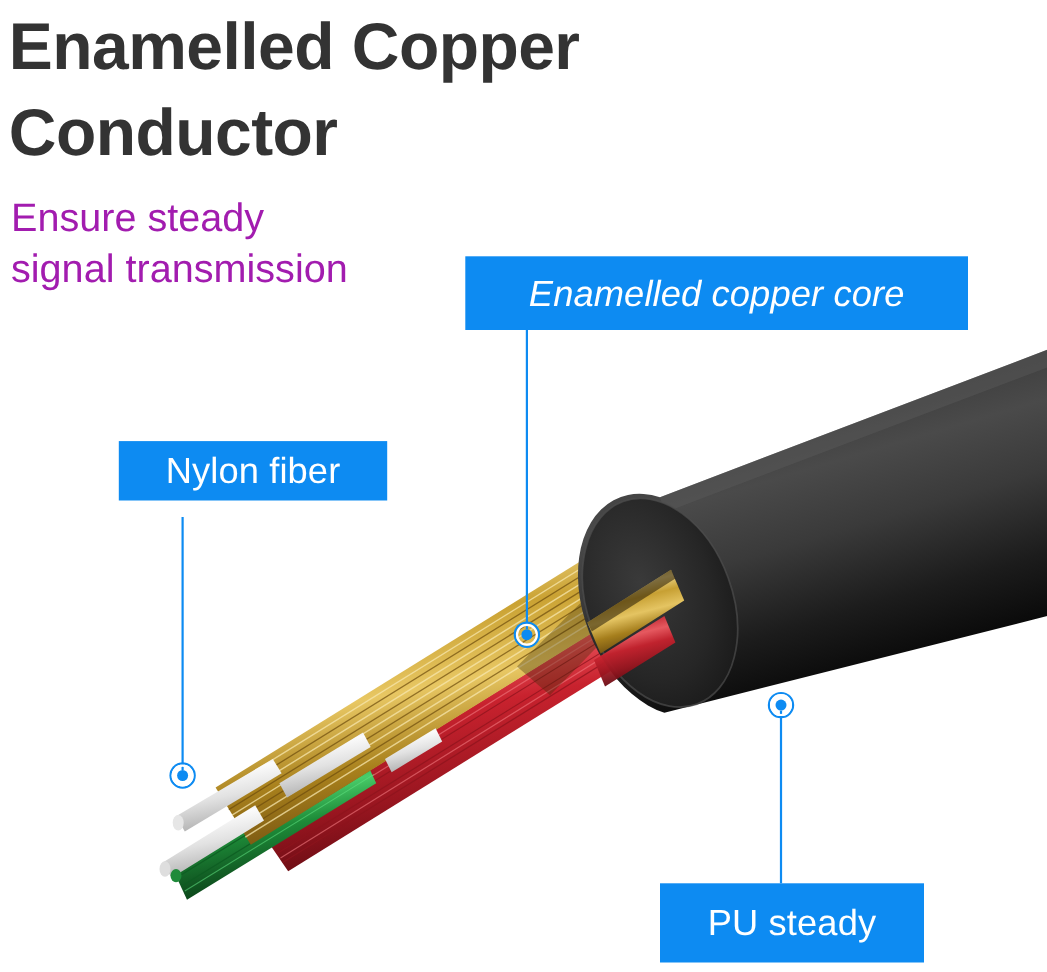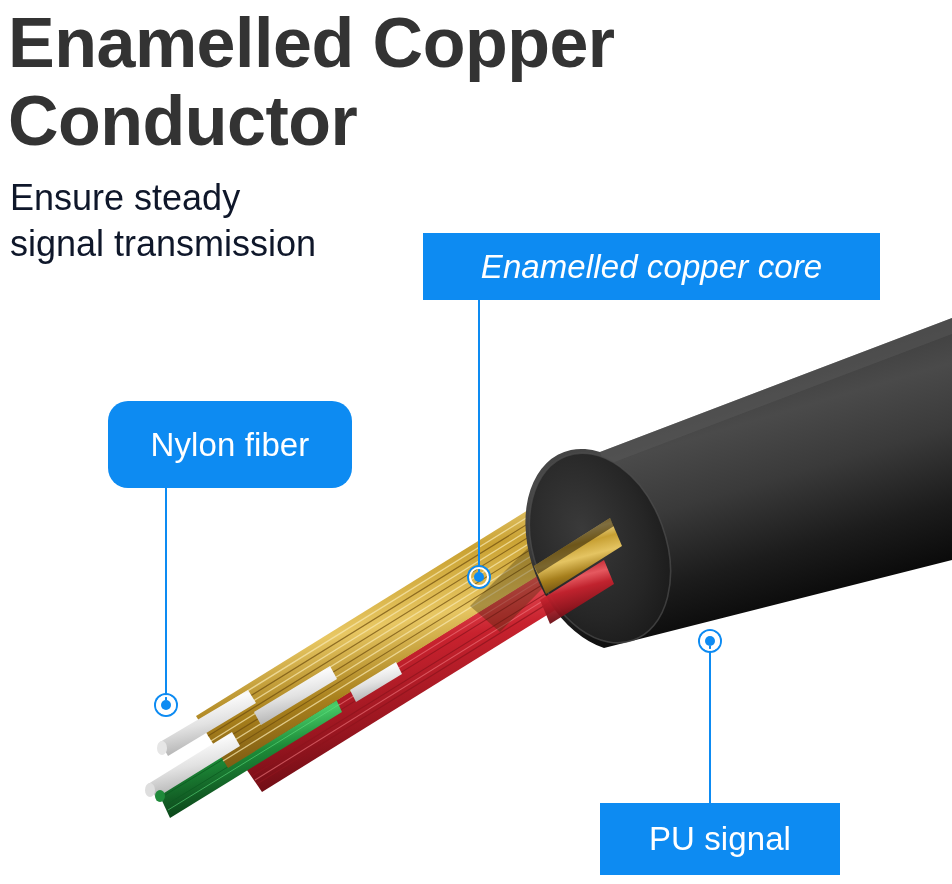--- a/index.html
+++ b/index.html
@@ -17,36 +17,36 @@
     background: #ffffff;
     overflow: hidden;
   }
 
   
   #title {
     position: absolute;
     left: 8px;
     top: 4px;
     width: 700px;
-    font-size: 70px;
+    font-size: 60px;
     line-height: 78px;
     font-weight: 600;
     letter-spacing: -0.5px;
     color: #333333;
     white-space: pre-line;
   }
   #subtitle {
     position: absolute;
     left: 10px;
     top: 175px;
     width: 420px;
     font-size: 36px;
     line-height: 46px;
     font-weight: 400;
-    color: #0f172a;
+    color: #a21caf;
     white-space: pre-line;
   }
 
   
   .callout {
     position: absolute;
     display: flex;
     align-items: center;
     justify-content: center;
     color: #ffffff;
@@ -59,22 +59,21 @@
     left: 423px;
     top: 233px;
     width: 457px;
     height: 67px;
     font-style: italic;
   }
   #callout-nylon {
     left: 108px;
     top: 401px;
     width: 244px;
-    height: 87px;
-    border-radius: 20px;
+    height: 54px;
   }
   #callout-pu {
     left: 600px;
     top: 803px;
     width: 240px;
     height: 72px;
   }
 
   
   .leader {
@@ -272,15 +271,15 @@
   <div class="leader" id="leader-pu" style="background:#0d8bf2"></div>
 
   <div class="dot" id="dot-core"></div>
   <div class="dot" id="dot-nylon"></div>
   <div class="dot" id="dot-pu"></div>
 
   <div class="callout" id="callout-core" style="background:#0d8bf2">Enamelled copper core</div>
 
   <div class="callout" id="callout-nylon" style="background:#0d8bf2">Nylon fiber</div>
 
-  <div class="callout" id="callout-pu" style="background:#0d8bf2">PU signal</div>
+  <div class="callout" id="callout-pu" style="background:#0d8bf2">PU steady</div>
 
 </div>
 
 </body></html>

